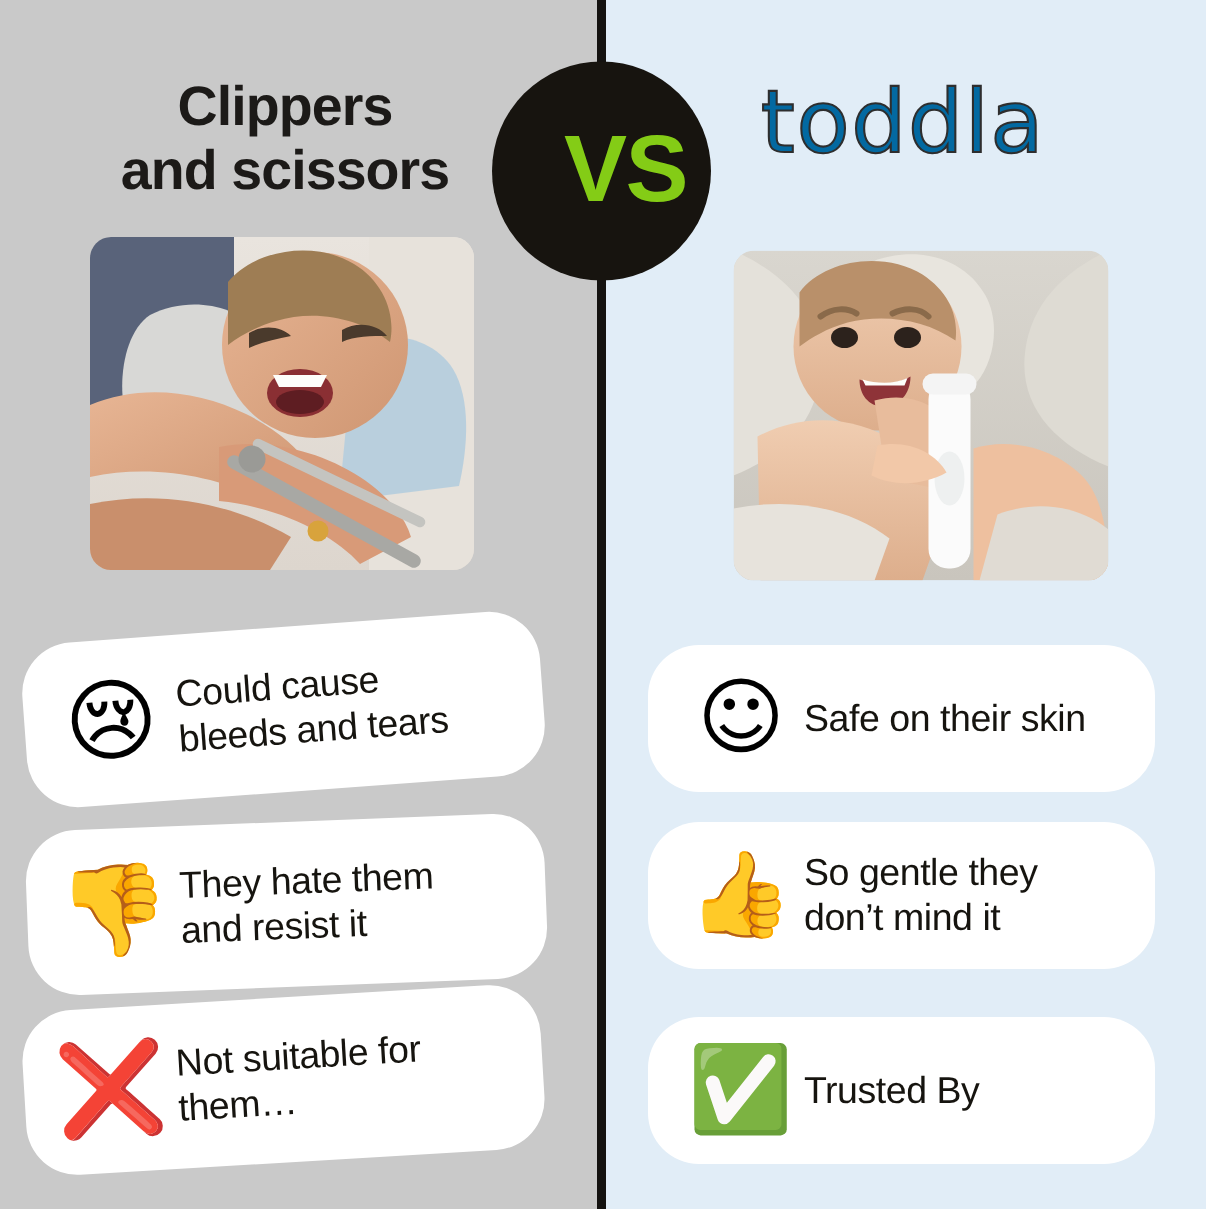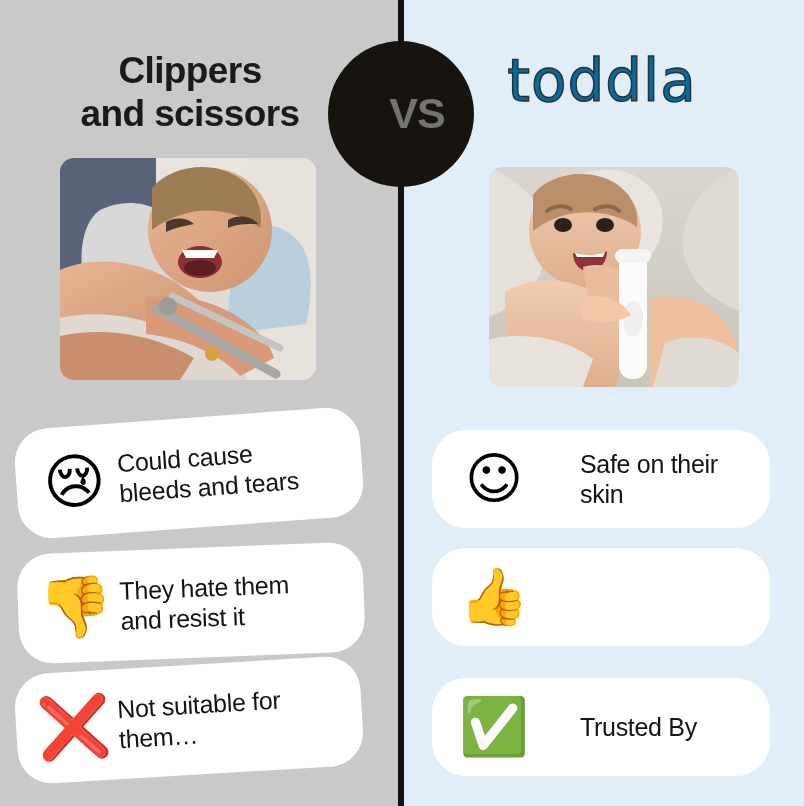--- a/index.html
+++ b/index.html
@@ -74,22 +74,22 @@
     width: 146px;
     height: 146px;
     border-radius: 50%;
     background: #17140f;
     display: flex;
     align-items: center;
     justify-content: center;
     z-index: 5;
   }
   .vs-badge span {
-    color: #737373;
-    font-size: 43px;
+    color: #84cc16;
+    font-size: 63px;
     font-weight: 800;
     letter-spacing: -1px;
     line-height: 1;
     transform: translateY(-1px);
     margin-left: 32px;
   }
 
   
   .photo {
     position: absolute;
@@ -129,21 +129,21 @@
   .card-l .card-emoji { width: 88px; font-size: 60px; }
   .card-l .card-text  { font-size: 25px; }
 
   #card-l1 { left: 16px;  top: 418px; transform: rotate(-4.2deg); }
   #card-l2 { left: 18px;  top: 548px; transform: rotate(-2.2deg); }
   #card-l3 { left: 16px;  top: 665px; transform: rotate(-3.4deg); }
 
   
   .card-r { left: 432px; width: 338px; height: 98px; padding: 0 10px 0 20px; }
   .card-r .card-emoji { width: 84px; font-size: 56px; }
-  .card-r .card-text  { font-size: 25px; margin-left: 44px; }
+  .card-r .card-text  { font-size: 25px; }
 
   #card-r1 { top: 430px; }
   #card-r2 { top: 548px; }
   #card-r3 { top: 678px; }
 </style>
 </head>
 <body>
 
 <div class="canvas">
 
@@ -259,21 +259,22 @@
   <div class="card card-r" id="card-r1">
     <div class="card-emoji">☺</div>
     <div class="card-text">
       <span>Safe on their skin</span>
     </div>
   </div>
 
   <div class="card card-r" id="card-r2">
     <div class="card-emoji">👍</div>
     <div class="card-text">
-      <br>
+      <span>So gentle they</span><br>
+      <span>don’t mind it</span>
     </div>
   </div>
 
   <div class="card card-r" id="card-r3">
     <div class="card-emoji">✅</div>
     <div class="card-text">
       <span>Trusted By</span><br>
     </div>
   </div>
 

